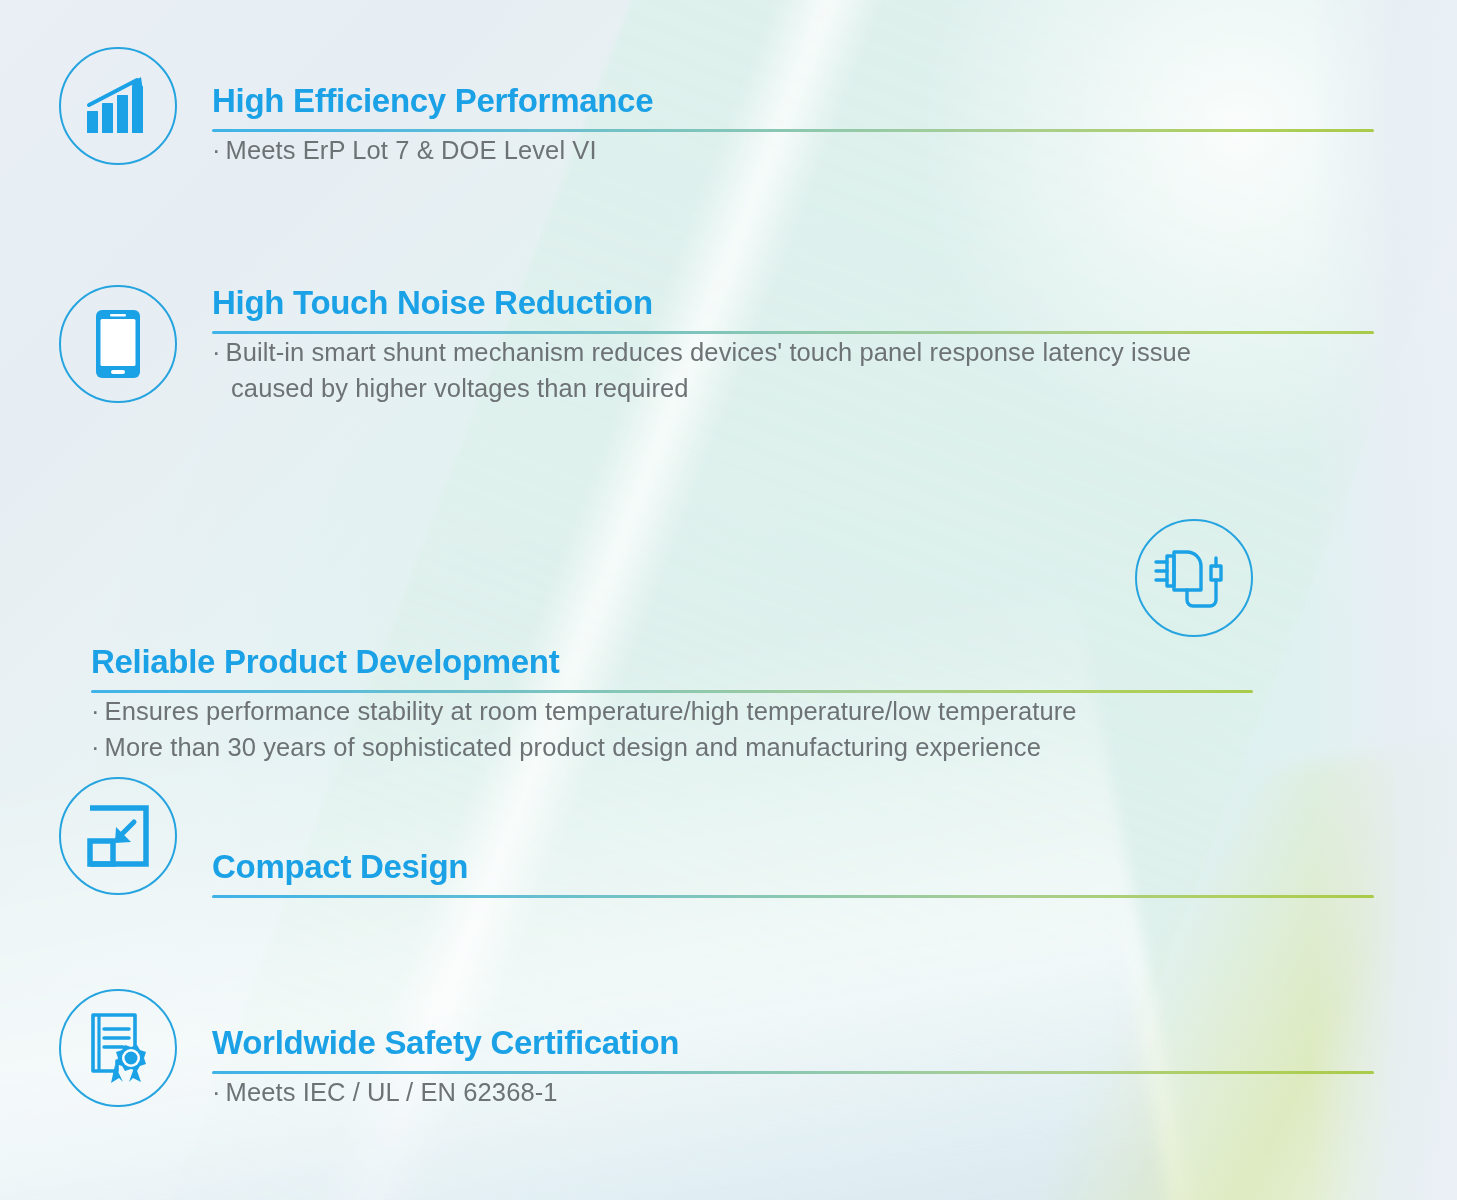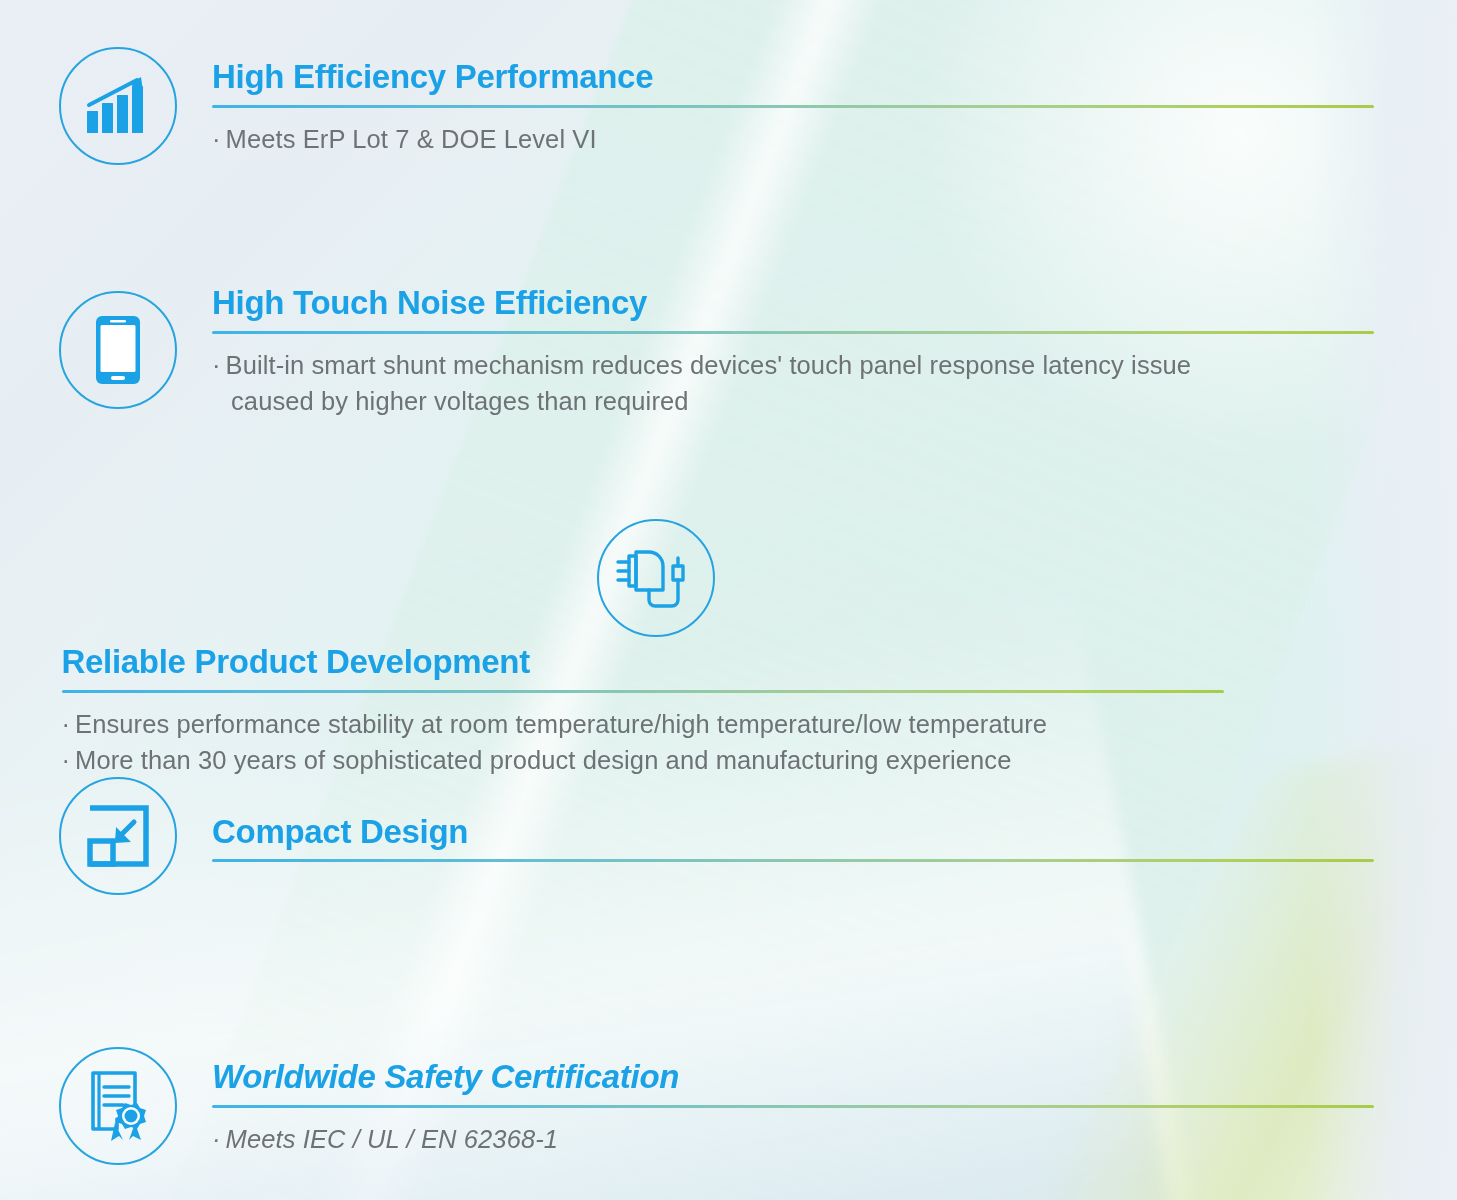--- a/index.html
+++ b/index.html
@@ -120,21 +120,21 @@
   
   .page{
     position:relative;
     width:1457px;
     height:1200px;
   }
 
   .feature{
     position:absolute;
     display:flex;
-    align-items:center;
+    align-items:flex-end;
     left:0;
     width:1256px;
   }
 
   .icon-wrap{
     width:124px;
     height:124px;
     flex:0 0 124px;
     margin-left:56px;
     display:flex;
@@ -172,21 +172,20 @@
 
   .feat-rule{
     height:3px;
     width:1162px;
     margin-top:9px;
     background:linear-gradient(90deg,#3FB3E8 0%, #5CBCD8 22%, #84C6B8 45%, #A8CE92 68%, #AFCF5E 88%, #A9CB4A 100%);
     border-radius:2px;
   }
 
   .feat-lines{
-    margin-top:13px;
   }
 
   .feat-line{
     font-size:25.5px;
     color:#6D7275;
     line-height:1.42;
     letter-spacing:0.1px;
   }
 
   .feat-line .bullet{
@@ -245,21 +244,21 @@
       <div class="icon-circle">
         <svg width="46" height="70" viewBox="0 0 46 70" aria-hidden="true">
           <rect x="1" y="1" width="44" height="68" rx="6" fill="#1BA1E6"></rect>
           <rect x="5.5" y="10" width="35" height="47" rx="1.5" fill="#ffffff"></rect>
           <rect x="15" y="5" width="16" height="2.6" rx="1.3" fill="#ffffff"></rect>
           <rect x="16" y="61" width="14" height="4" rx="2" fill="#ffffff"></rect>
         </svg>
       </div>
     </div>
     <div class="feat-body">
-      <div class="feat-title">High Touch Noise Efficiency</div>
+      <div class="feat-title">High Touch Noise Reduction</div>
       <div class="feat-rule"></div>
       <div class="feat-lines">
         <div class="feat-line"><span class="bullet">·</span><span>Built-in smart shunt mechanism reduces devices' touch panel response latency issue</span></div>
         <div class="feat-line cont"><span>caused by higher voltages than required</span></div>
       </div>
     </div>
   </div>
 
   <div class="feature" style="top:516px;flex-direction:column;">
     <div class="icon-wrap">
@@ -307,21 +306,21 @@
           <path d="M28 38 L29 22 L44 37 Z" fill="#1BA1E6"></path>
         </svg>
       </div>
     </div>
     <div class="feat-body">
       <div class="feat-title">Compact Design</div>
       <div class="feat-rule"></div>
     </div>
   </div>
 
-  <div class="feature" style="top:1044px;font-style:italic;">
+  <div class="feature" style="top:986px;">
     <div class="icon-wrap">
       <div class="icon-circle">
         <svg width="62" height="70" viewBox="0 0 62 70" aria-hidden="true">
 
           <path d="M6 2 L48 2 L48 48 L30 48 L30 58 L6 58 Z" fill="none" stroke="#1BA1E6" stroke-width="3.6" stroke-linejoin="round"></path>
           <path d="M12 2 L12 58" fill="none" stroke="#1BA1E6" stroke-width="3.2"></path>
           <g stroke="#1BA1E6" stroke-width="3.4" stroke-linecap="round">
             <path d="M17 16 L42 16"></path>
             <path d="M17 25 L42 25"></path>
             <path d="M17 34 L36 34"></path>

